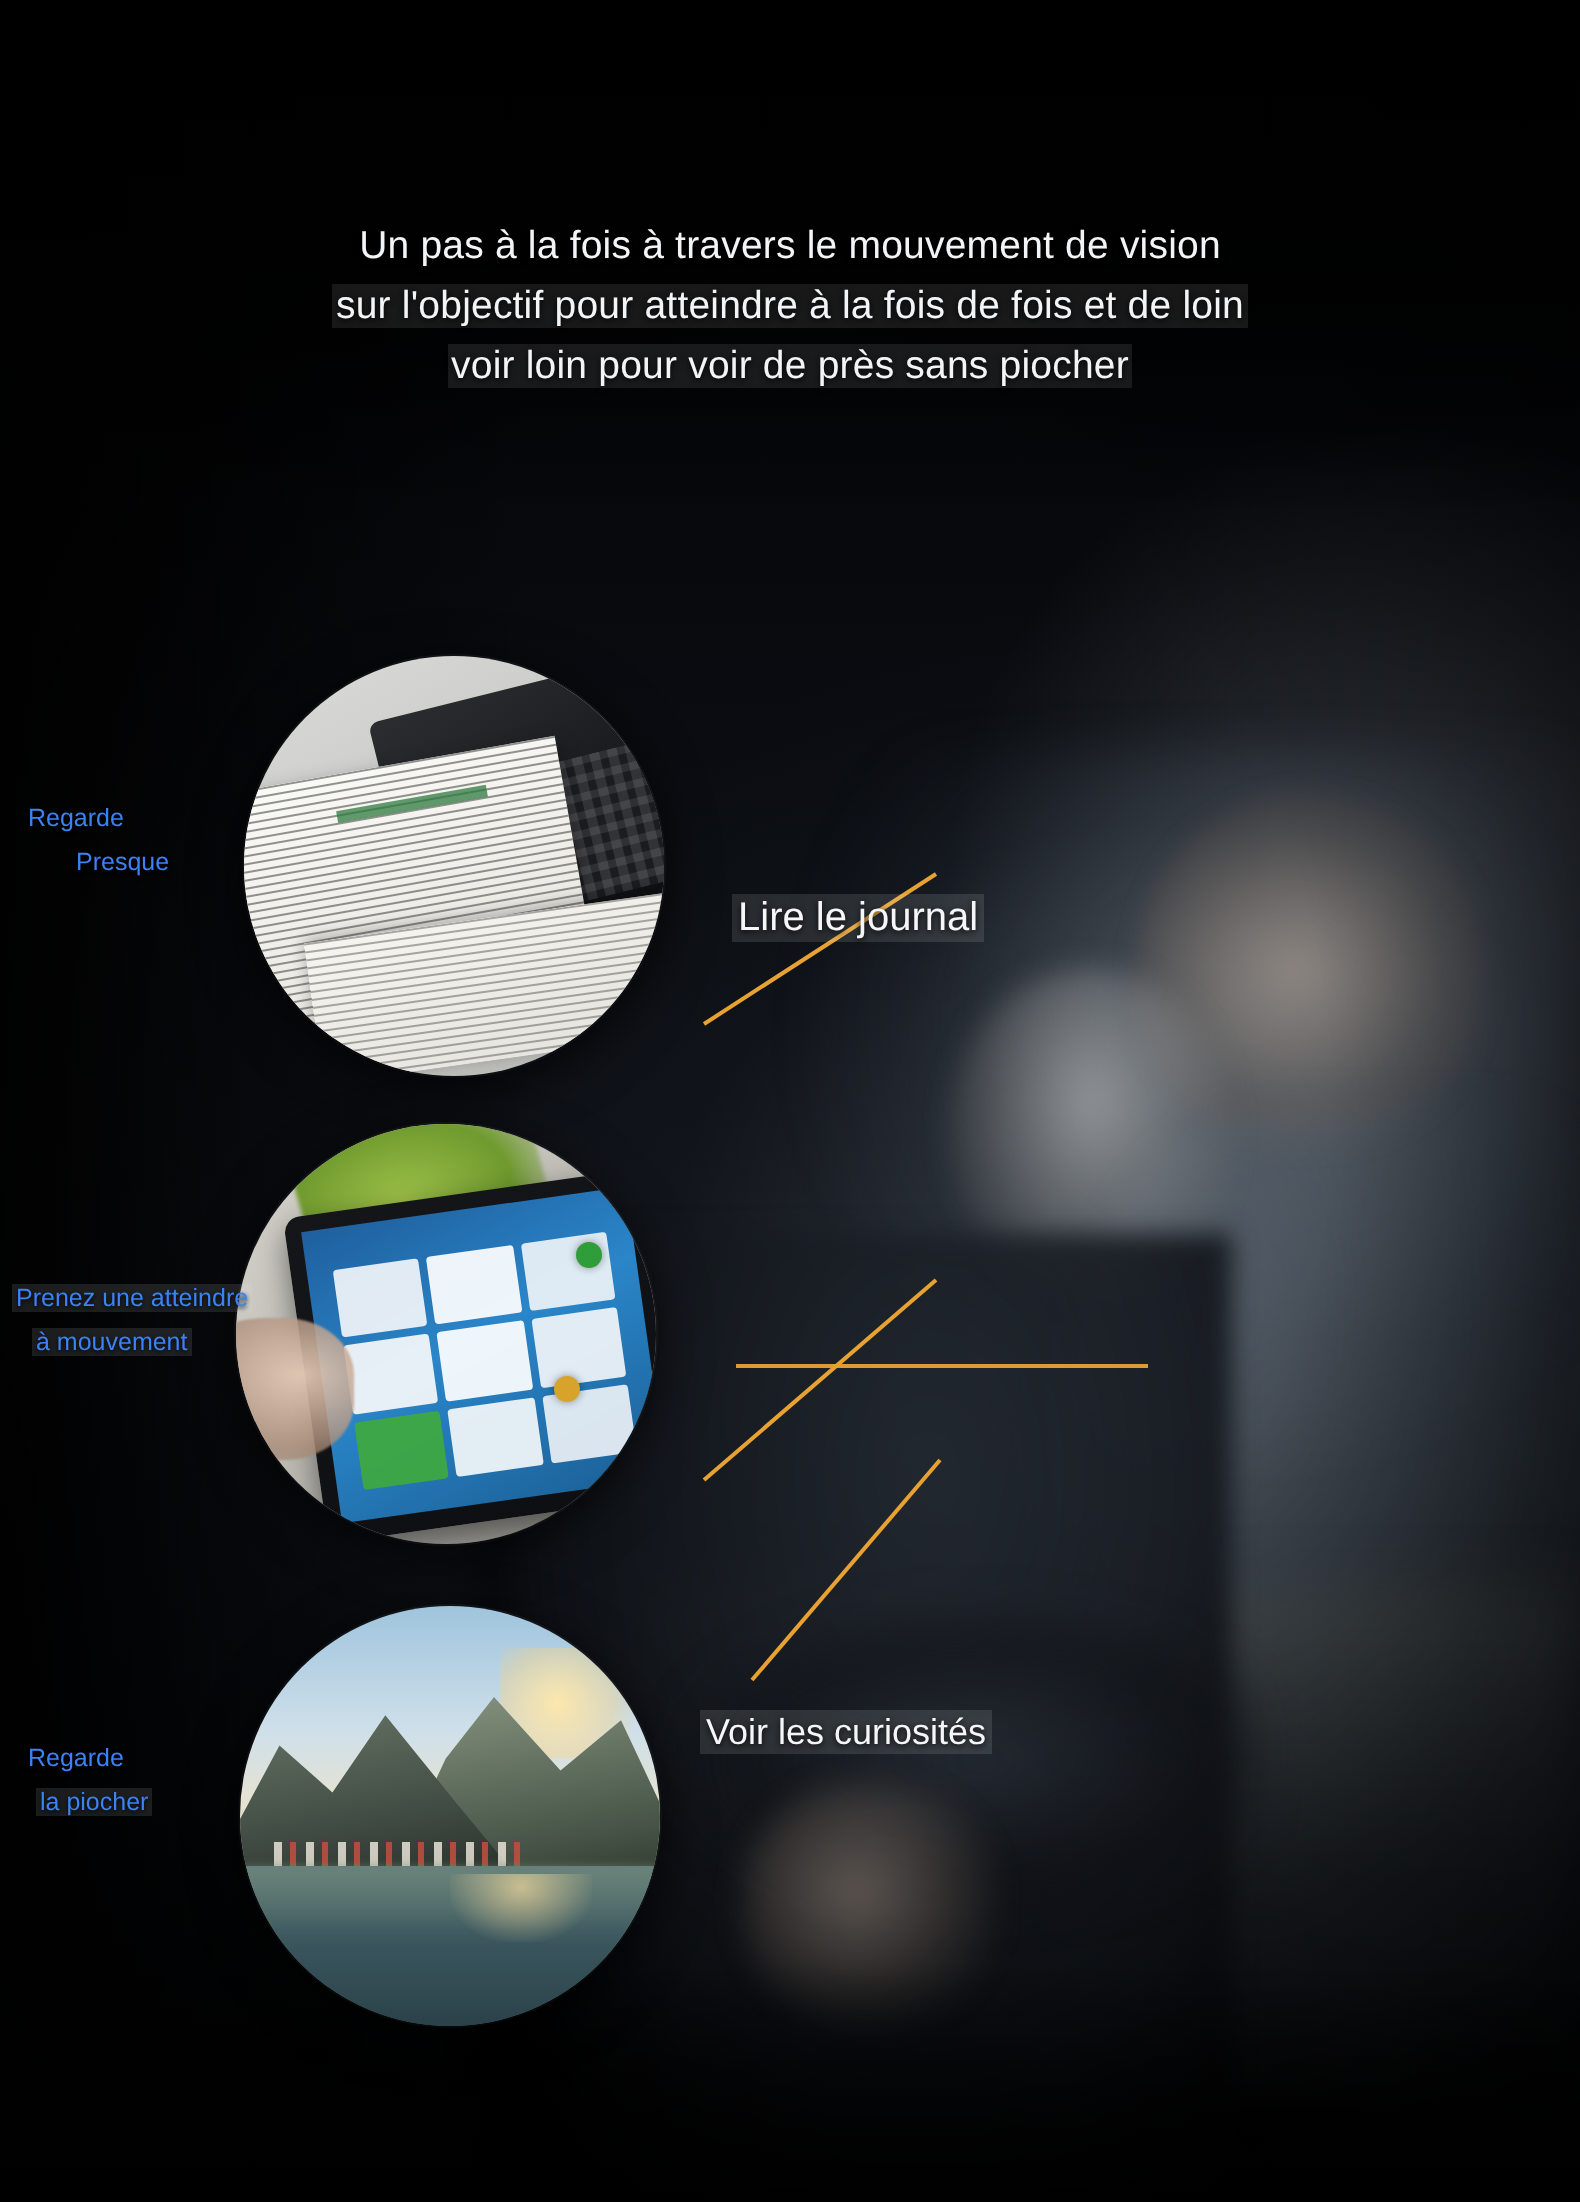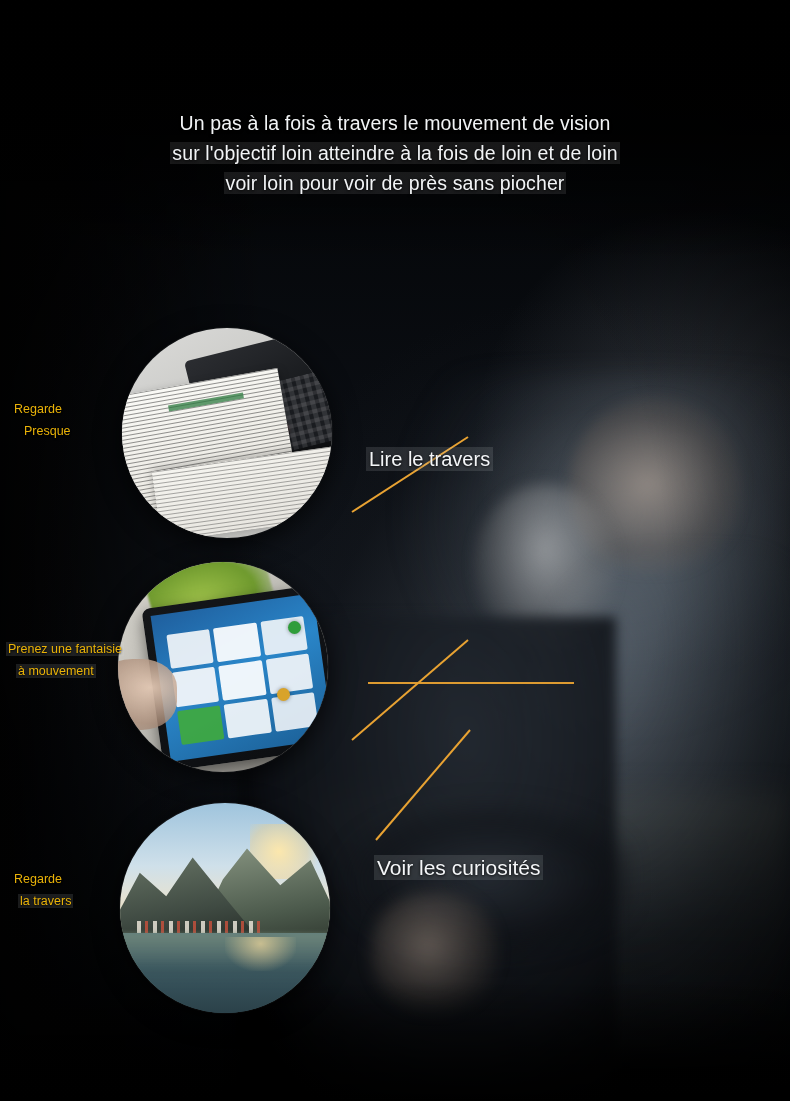--- a/index.html
+++ b/index.html
@@ -285,21 +285,21 @@
     filter: blur(2px);
   }
   .t3-glint {
     position:absolute; left:50%; top:64%; width:34%; height:16%;
     background: radial-gradient(ellipse at 50% 20%, rgba(255,226,160,0.65) 0%, rgba(255,220,150,0) 75%);
   }
 
   
   .side-label {
     position: absolute;
-    color: #eab308;
+    color: #3b82f6;
     font-size: 12.5px;
     line-height: 22px;
     white-space: nowrap;
     text-shadow: 0 1px 2px rgba(0,0,0,0.9);
   }
   .side-label .hl {
     background: rgba(226,228,230,0.12);
     padding: 0 2px;
   }
 
@@ -343,21 +343,21 @@
   <div class="bg-woman-head"></div>
   <div class="bg-woman-body"></div>
   <div class="bg-arm"></div>
   <div class="bg-hand"></div>
   <div class="bg-vignette"></div>
   <div class="bg-top-fade"></div>
   <div class="bg-bottom-fade"></div>
 
   <div class="headline">
     <span class="l1">Un pas à la fois à travers le mouvement de vision</span>
-    <span class="l2"><span>sur l'objectif loin atteindre à la fois de loin et de loin</span></span>
+    <span class="l2"><span>sur l'objectif pour atteindre à la fois de fois et de loin</span></span>
     <span class="l3"><span>voir loin pour voir de près sans piocher</span></span>
   </div>
 
   <svg class="connector" viewBox="0 0 790 1101">
     <line x1="352" y1="512" x2="468" y2="437" stroke="#e8a232" stroke-width="2"></line>
     <line x1="352" y1="740" x2="468" y2="640" stroke="#e8a232" stroke-width="2"></line>
     <line x1="376" y1="840" x2="470" y2="730" stroke="#e8a232" stroke-width="2"></line>
   </svg>
 
   <div class="thumb" style="left:122px; top:328px;">
@@ -366,24 +366,24 @@
       <div class="t1-laptop"></div>
       <div class="t1-keys"></div>
       <div class="t1-red"></div>
       <div class="t1-paper"></div>
       <div class="t1-head"></div>
       <div class="t1-paper2"></div>
     </div>
   </div>
   <div class="side-label" style="left:14px; top:398px;">
     <div>Regarde</div>
-    <div style="margin-left:10px">Presque</div>
+    <div style="margin-left:24px">Presque</div>
   </div>
   <div class="callout" style="left:366px; top:448px;">
-    <span class="txt">Lire le travers</span>
+    <span class="txt">Lire le journal</span>
   </div>
 
   <div class="thumb" style="left:118px; top:562px;">
     <div class="thumb-inner">
       <div class="t2-bg"></div>
       <div class="t2-leaf"></div>
       <div class="t2-tablet"></div>
       <div class="t2-screen">
         <div class="t2-tiles">
             <i></i>
@@ -396,38 +396,38 @@
             <i></i>
             <i></i>
           </div>
       </div>
       <div class="t2-dot a"></div>
       <div class="t2-dot b"></div>
       <div class="t2-finger"></div>
     </div>
   </div>
   <div class="side-label" style="left:6px; top:638px;">
-    <div><span class="hl">Prenez une fantaisie</span></div>
+    <div><span class="hl">Prenez une atteindre</span></div>
     <div style="margin-left:10px"><span class="hl">à mouvement</span></div>
   </div>
   <div class="rule" style="left:368px; top:682px; width:206px;"></div>
 
   <div class="thumb" style="left:120px; top:803px;">
     <div class="thumb-inner">
       <div class="t3-bg"></div>
       <div class="t3-sun"></div>
       <div class="t3-mtn2"></div>
       <div class="t3-mtn1"></div>
       <div class="t3-town"></div>
       <div class="t3-water"></div>
       <div class="t3-refl"></div>
       <div class="t3-glint"></div>
     </div>
   </div>
   <div class="side-label" style="left:14px; top:868px;">
     <div>Regarde</div>
-    <div style="margin-left:4px"><span class="hl">la travers</span></div>
-  </div>
-  <div class="callout" style="left:374px; top:856px; font-size:21px;">
+    <div style="margin-left:4px"><span class="hl">la piocher</span></div>
+  </div>
+  <div class="callout" style="left:350px; top:856px; font-size:18px;">
     <span class="txt">Voir les curiosités</span>
   </div>
 
 </div>
 
 </body></html>

